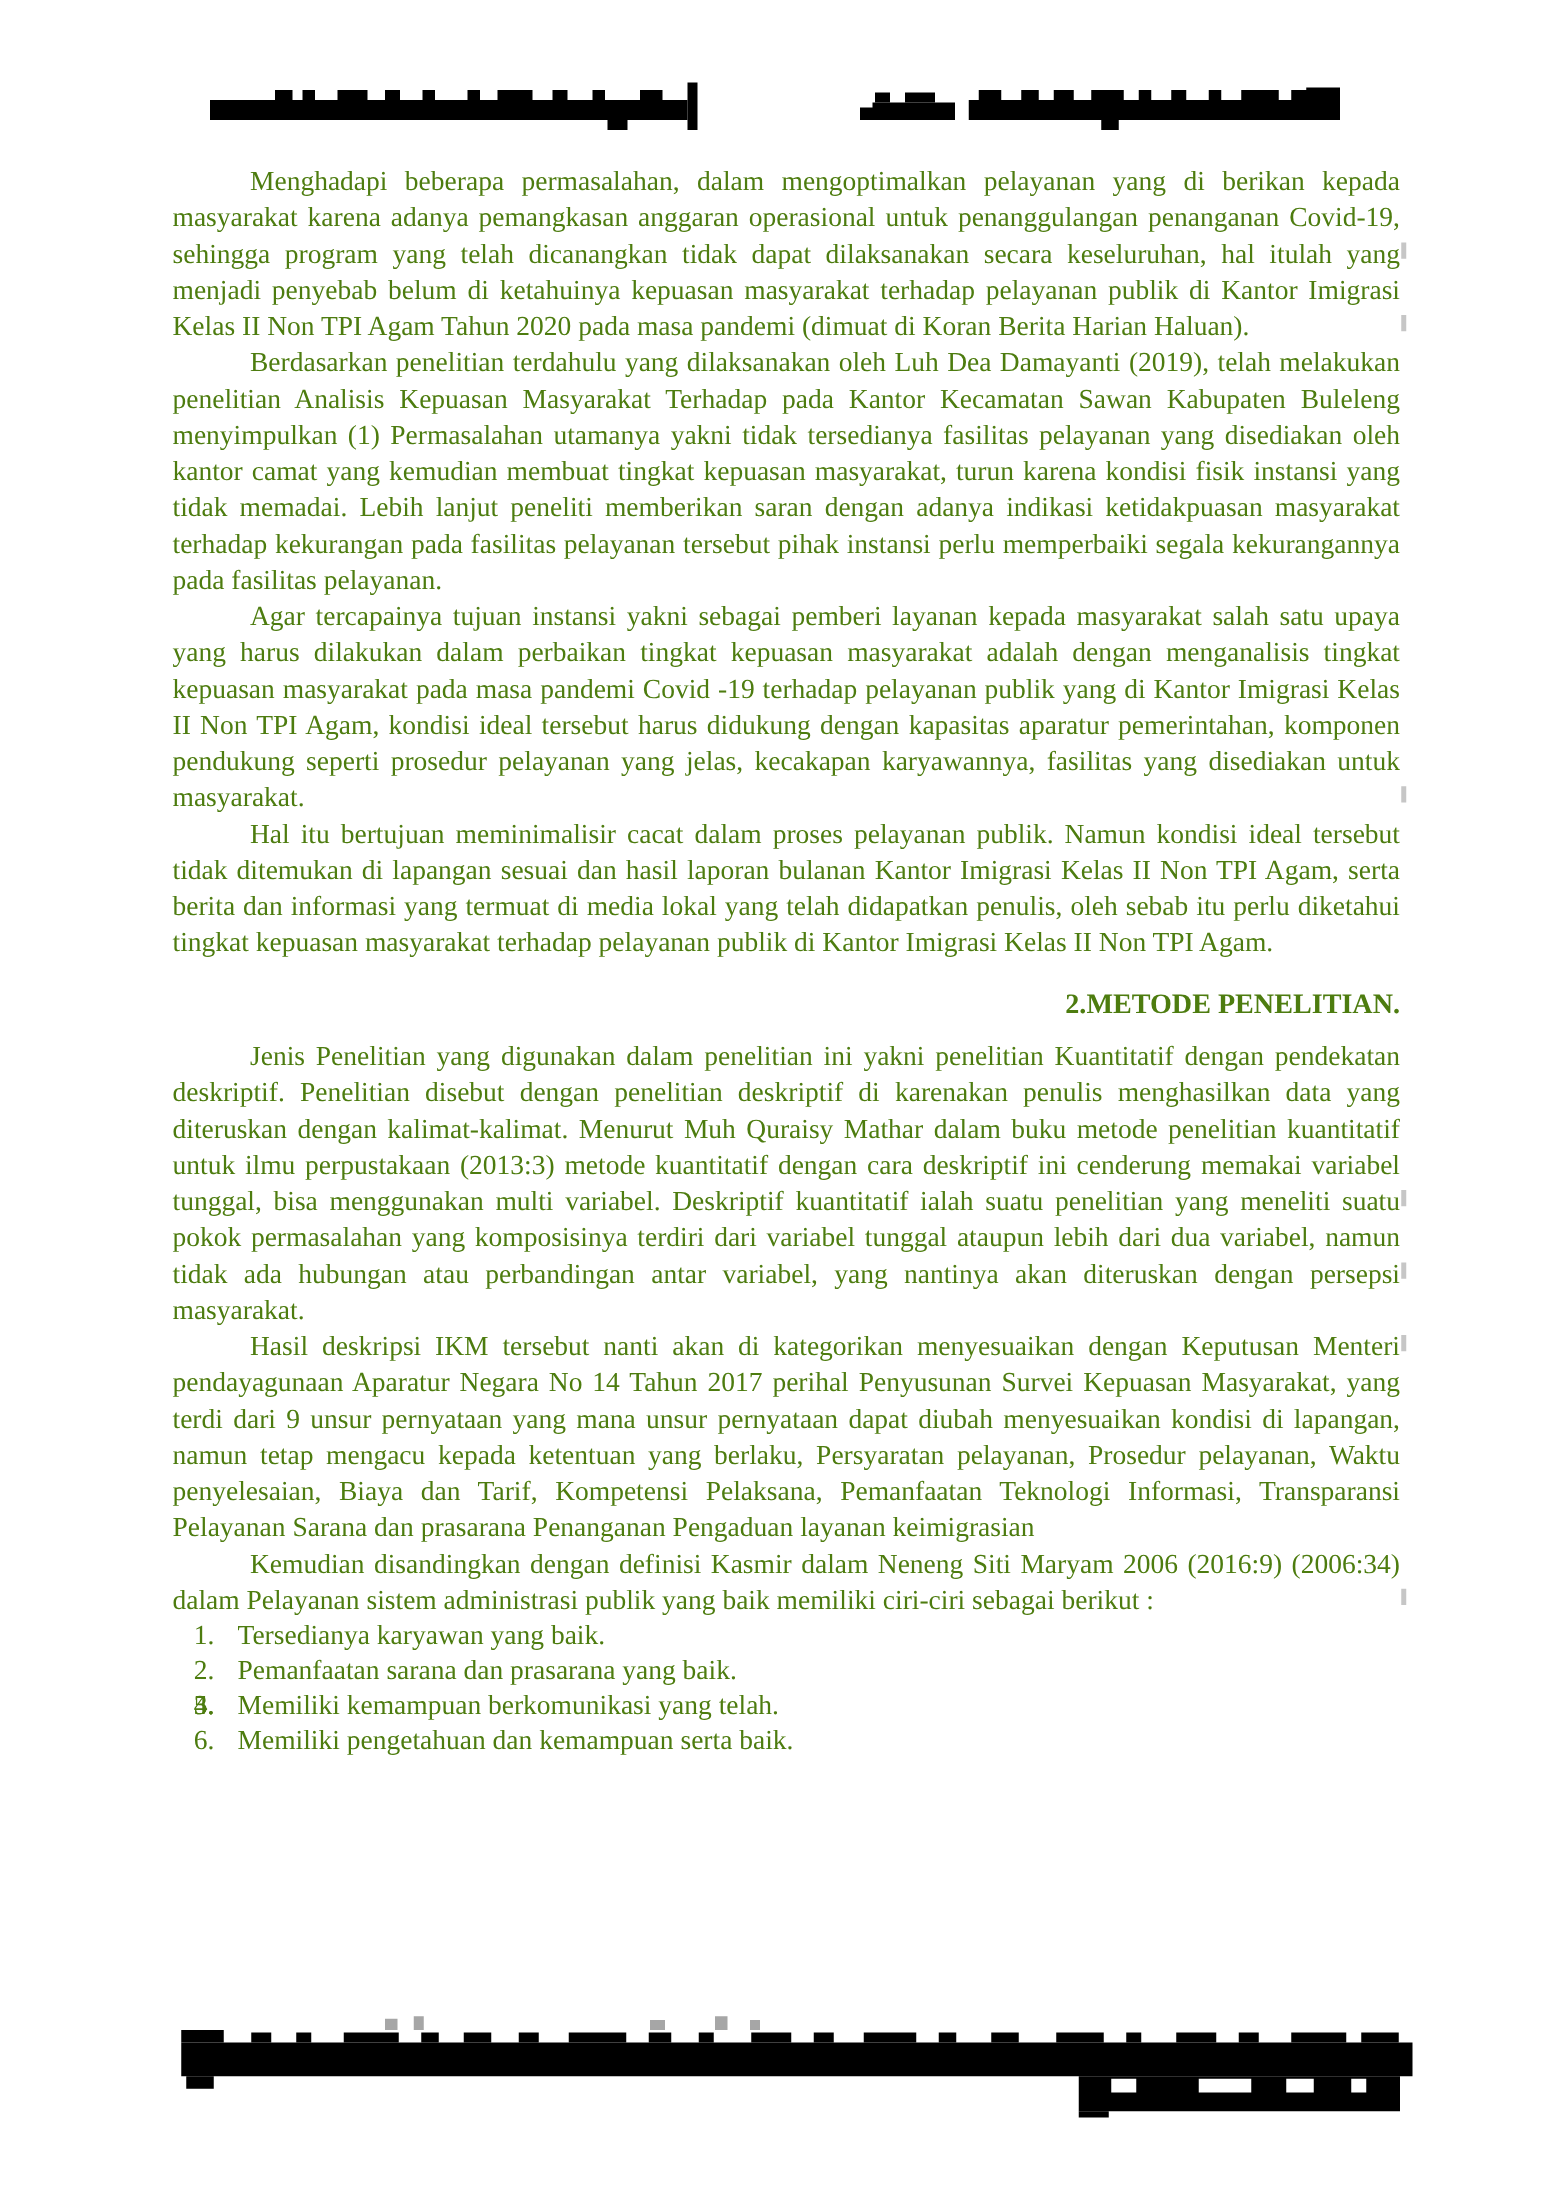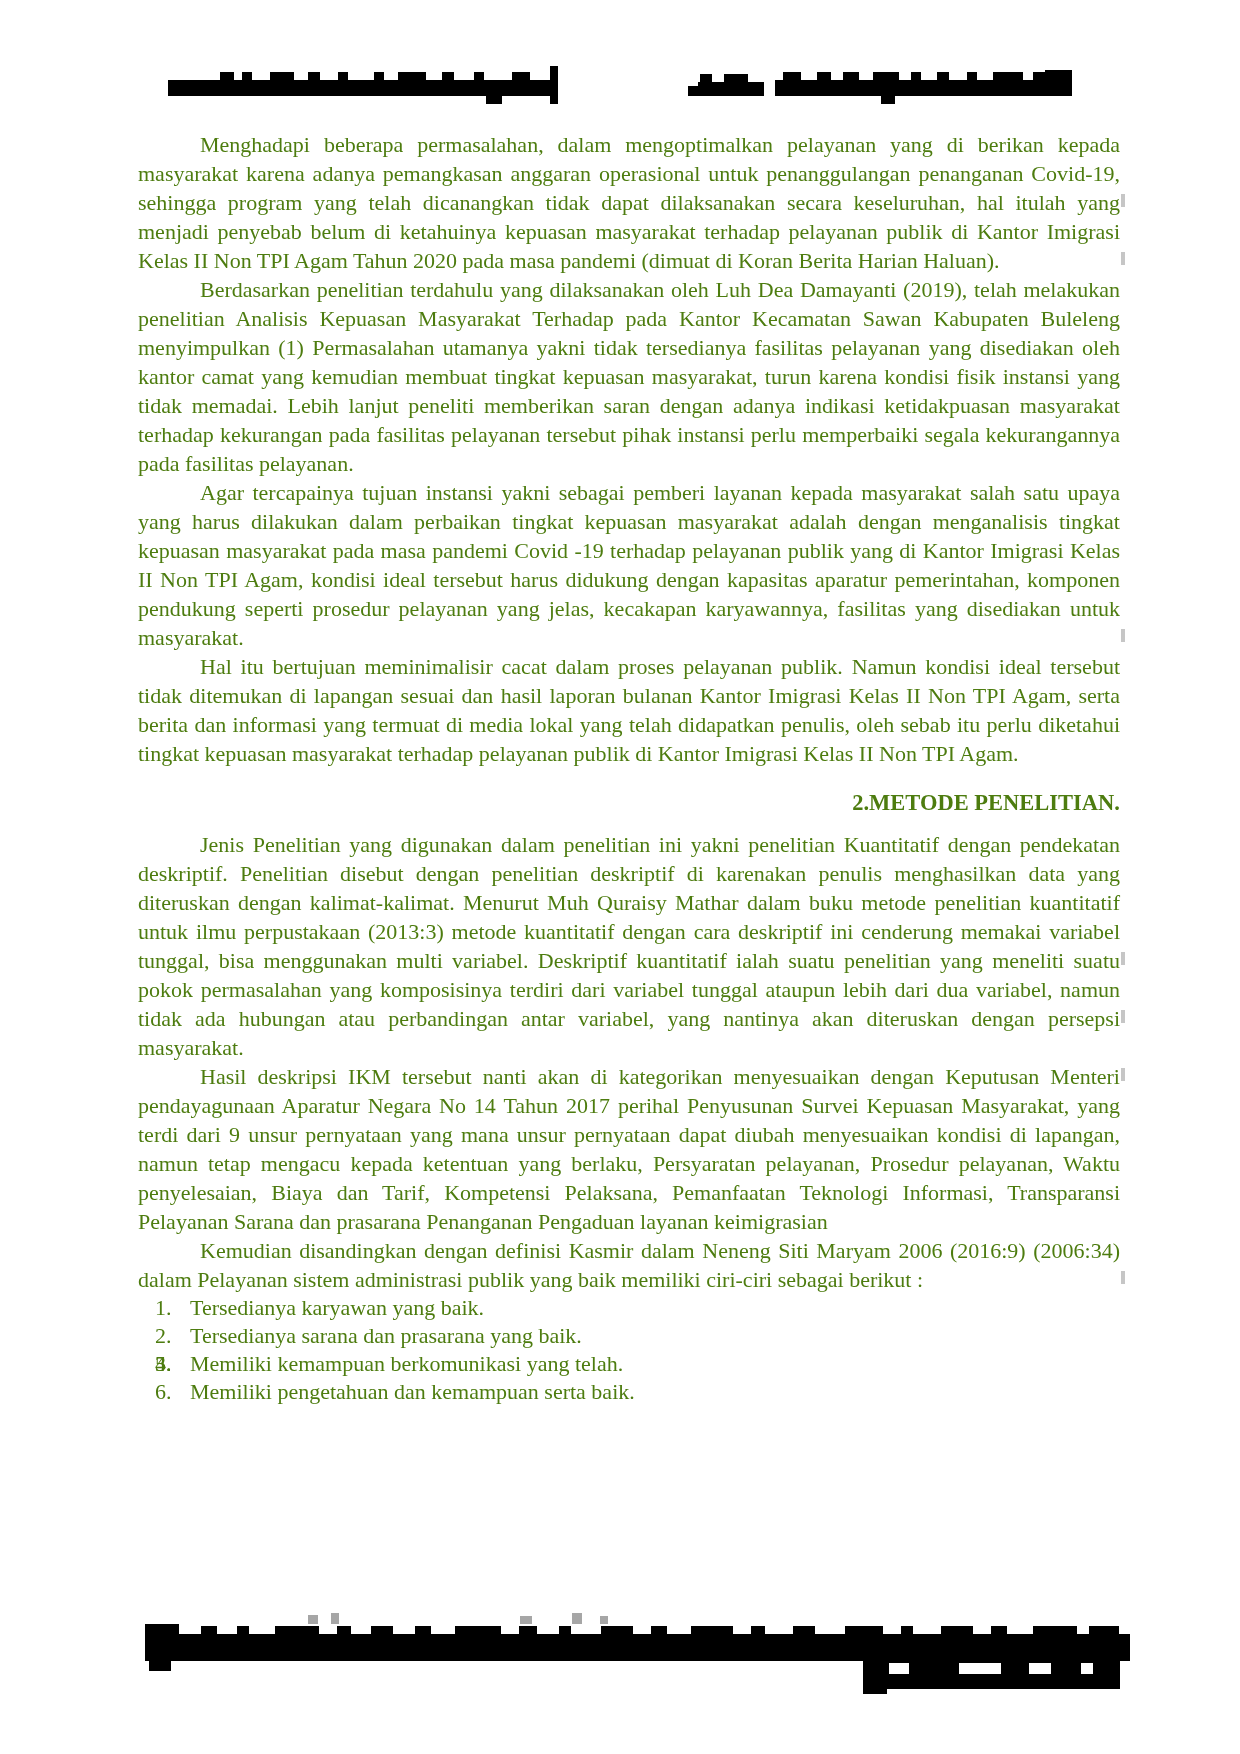--- a/index.html
+++ b/index.html
@@ -88,21 +88,21 @@
     <div class="heading">
       <span class="hnum">2.</span><span>METODE PENELITIAN.</span>
     </div>
 
     <p class="para">Jenis Penelitian yang digunakan dalam penelitian ini yakni penelitian Kuantitatif dengan pendekatan deskriptif. Penelitian disebut dengan penelitian deskriptif di karenakan penulis menghasilkan data yang diteruskan dengan kalimat-kalimat. Menurut Muh Quraisy Mathar dalam buku metode penelitian kuantitatif untuk ilmu perpustakaan (2013:3) metode kuantitatif dengan cara deskriptif ini cenderung memakai variabel tunggal, bisa menggunakan multi variabel. Deskriptif kuantitatif ialah suatu penelitian yang meneliti suatu pokok permasalahan yang komposisinya terdiri dari variabel tunggal ataupun lebih dari dua variabel, namun tidak ada hubungan atau perbandingan antar variabel, yang nantinya akan diteruskan dengan  persepsi masyarakat.</p>
     <p class="para">Hasil deskripsi IKM tersebut nanti akan di kategorikan menyesuaikan dengan Keputusan Menteri pendayagunaan Aparatur Negara No 14 Tahun 2017 perihal Penyusunan Survei Kepuasan Masyarakat, yang terdi dari 9 unsur pernyataan yang mana unsur pernyataan dapat diubah menyesuaikan kondisi di lapangan, namun tetap mengacu kepada ketentuan yang berlaku, Persyaratan pelayanan, Prosedur pelayanan, Waktu penyelesaian, Biaya dan Tarif, Kompetensi Pelaksana, Pemanfaatan Teknologi Informasi, Transparansi Pelayanan Sarana dan prasarana Penanganan Pengaduan layanan keimigrasian</p>
     <p class="para">Kemudian disandingkan dengan definisi Kasmir dalam Neneng Siti Maryam 2006 (2016:9) (2006:34) dalam Pelayanan sistem administrasi publik yang baik memiliki ciri-ciri sebagai berikut :</p>
 
     <ol class="items">
       <li><span class="linum">1.</span><span>Tersedianya karyawan yang baik.</span></li>
-      <li><span class="linum">2.</span><span>Tersedianya sarana dan prasarana yang baik.</span></li>
+      <li><span class="linum">2.</span><span>Pemanfaatan sarana dan prasarana yang baik.</span></li>
       <li><span class="linum">3.</span></li>
       <li><span class="linum">4.</span></li>
       <li><span class="linum">5.</span><span>Memiliki kemampuan berkomunikasi yang telah.</span></li>
       <li><span class="linum">6.</span><span>Memiliki pengetahuan dan kemampuan serta baik.</span></li>
     </ol>
   </div>
 
   <div class="tick" style="top:194px;"></div>
   <div class="tick" style="top:252px;"></div>
   <div class="tick" style="top:629px;"></div>

